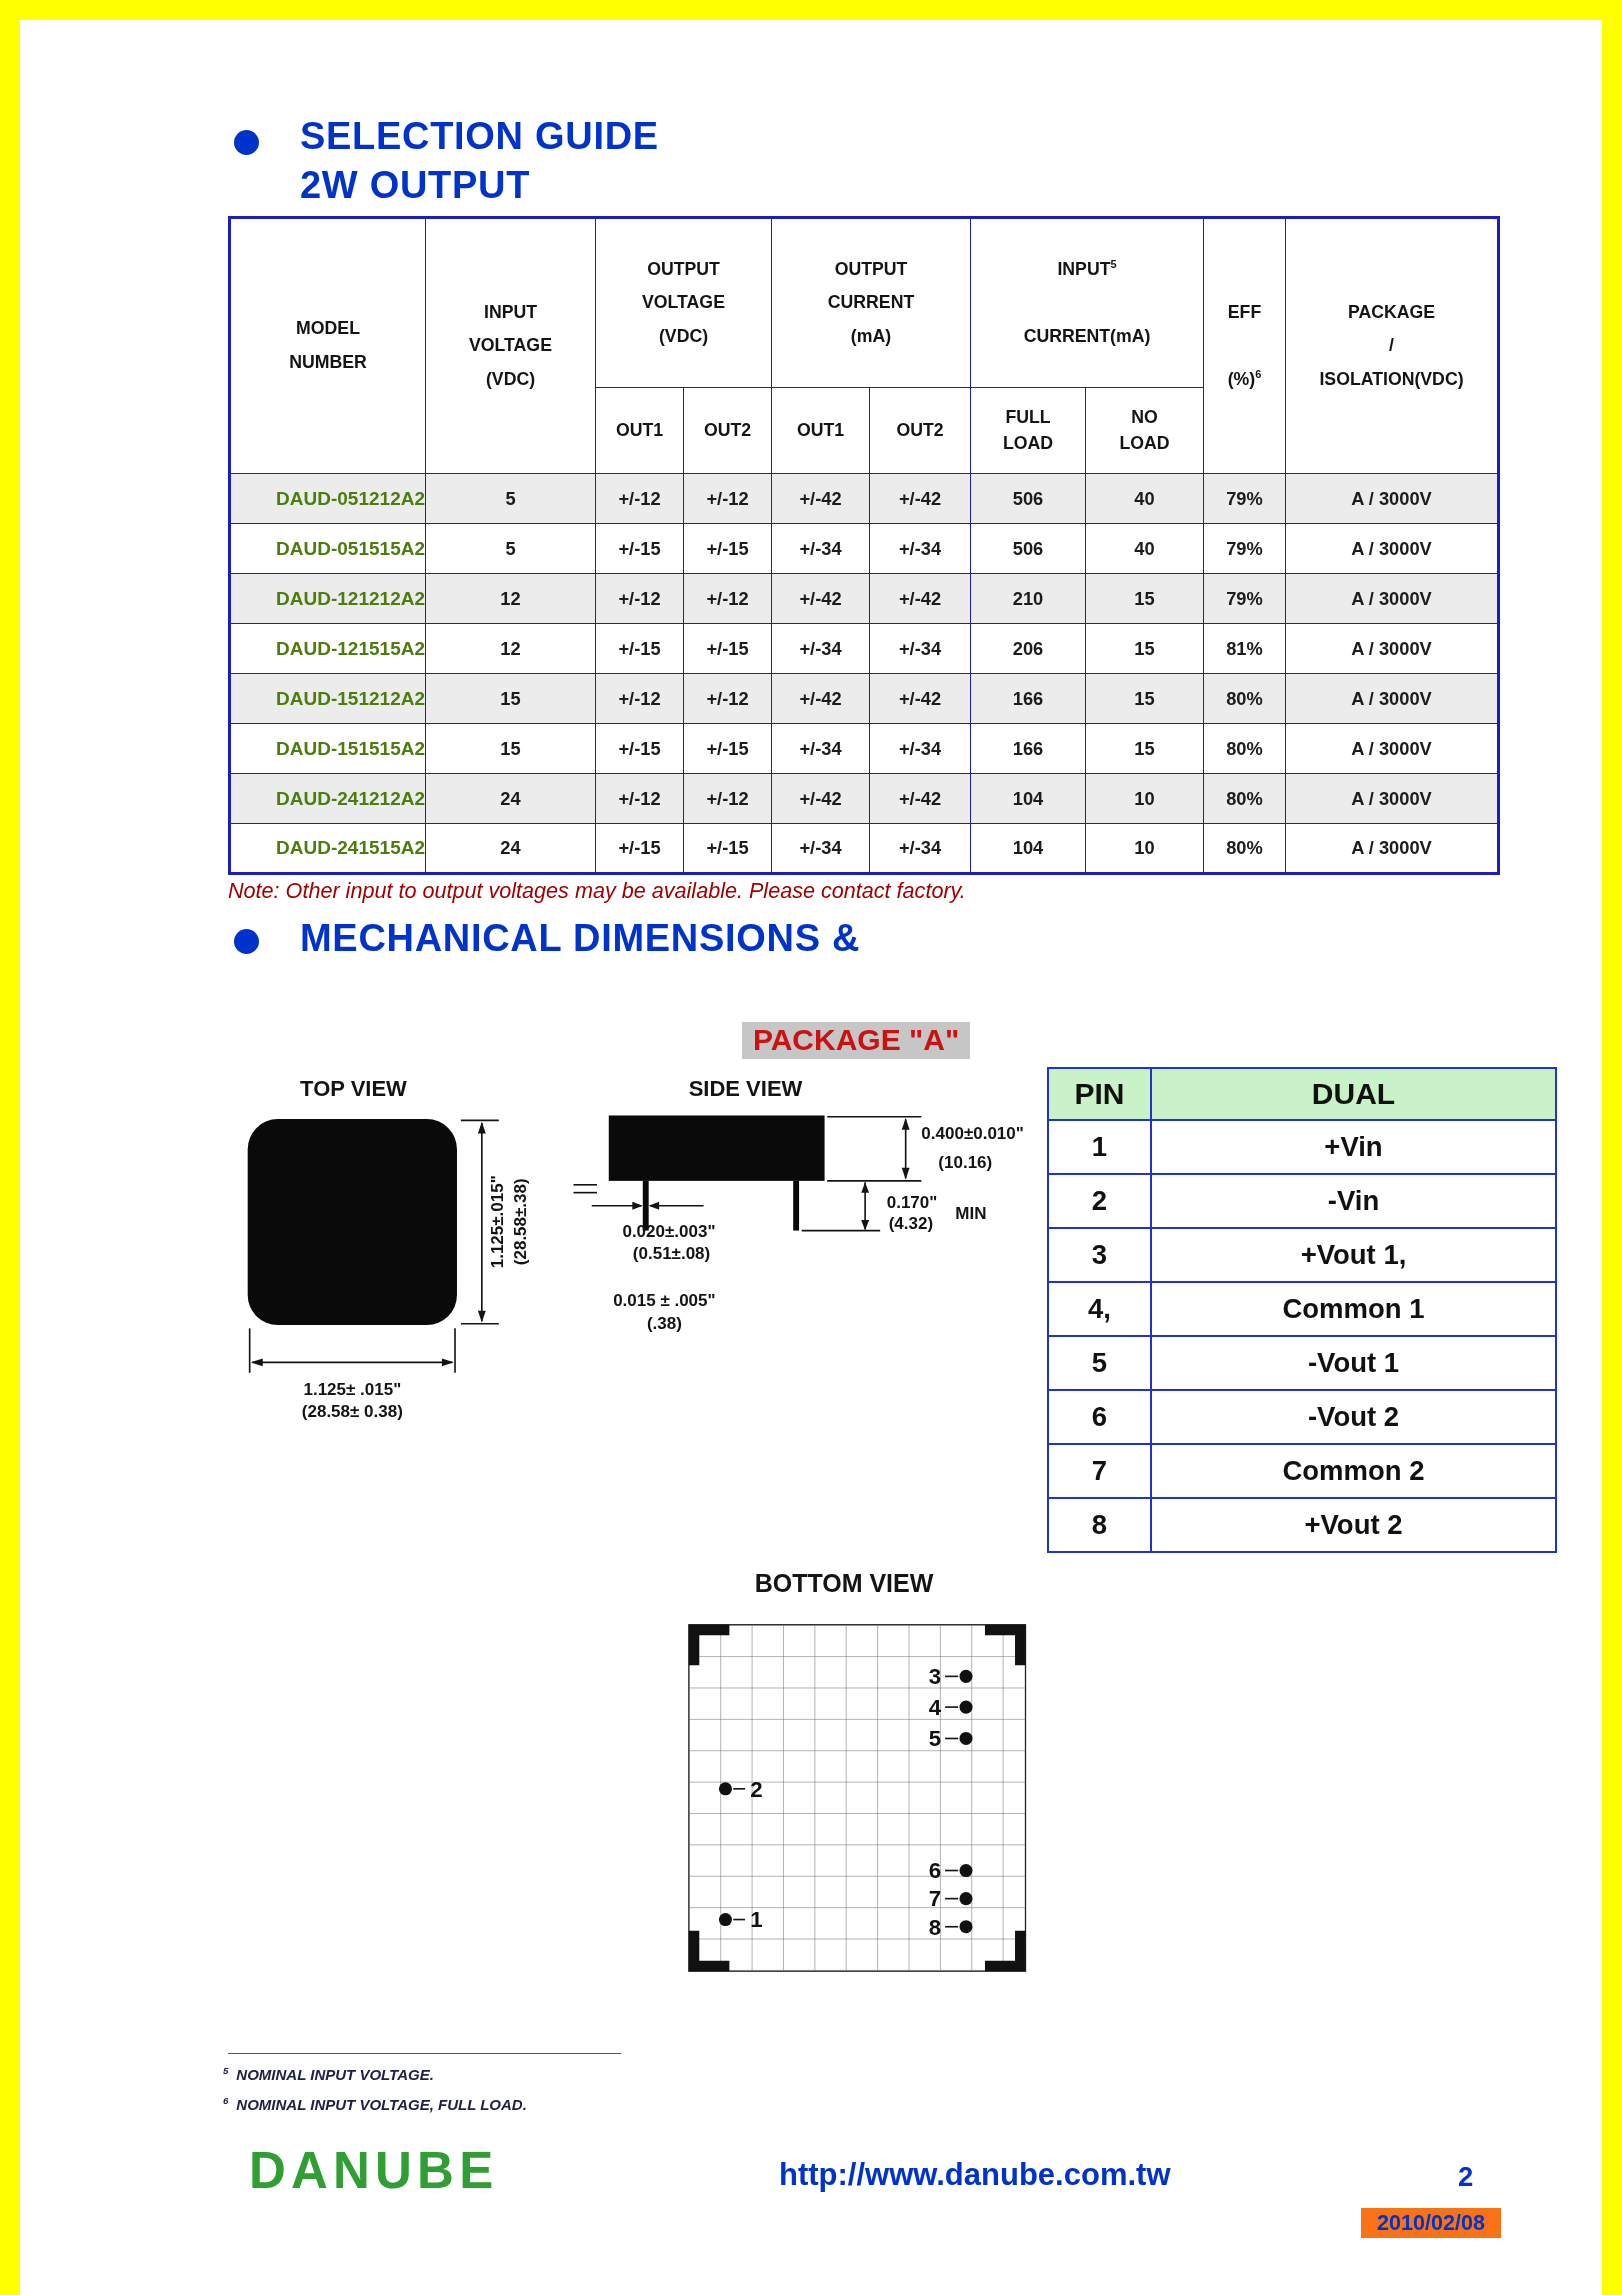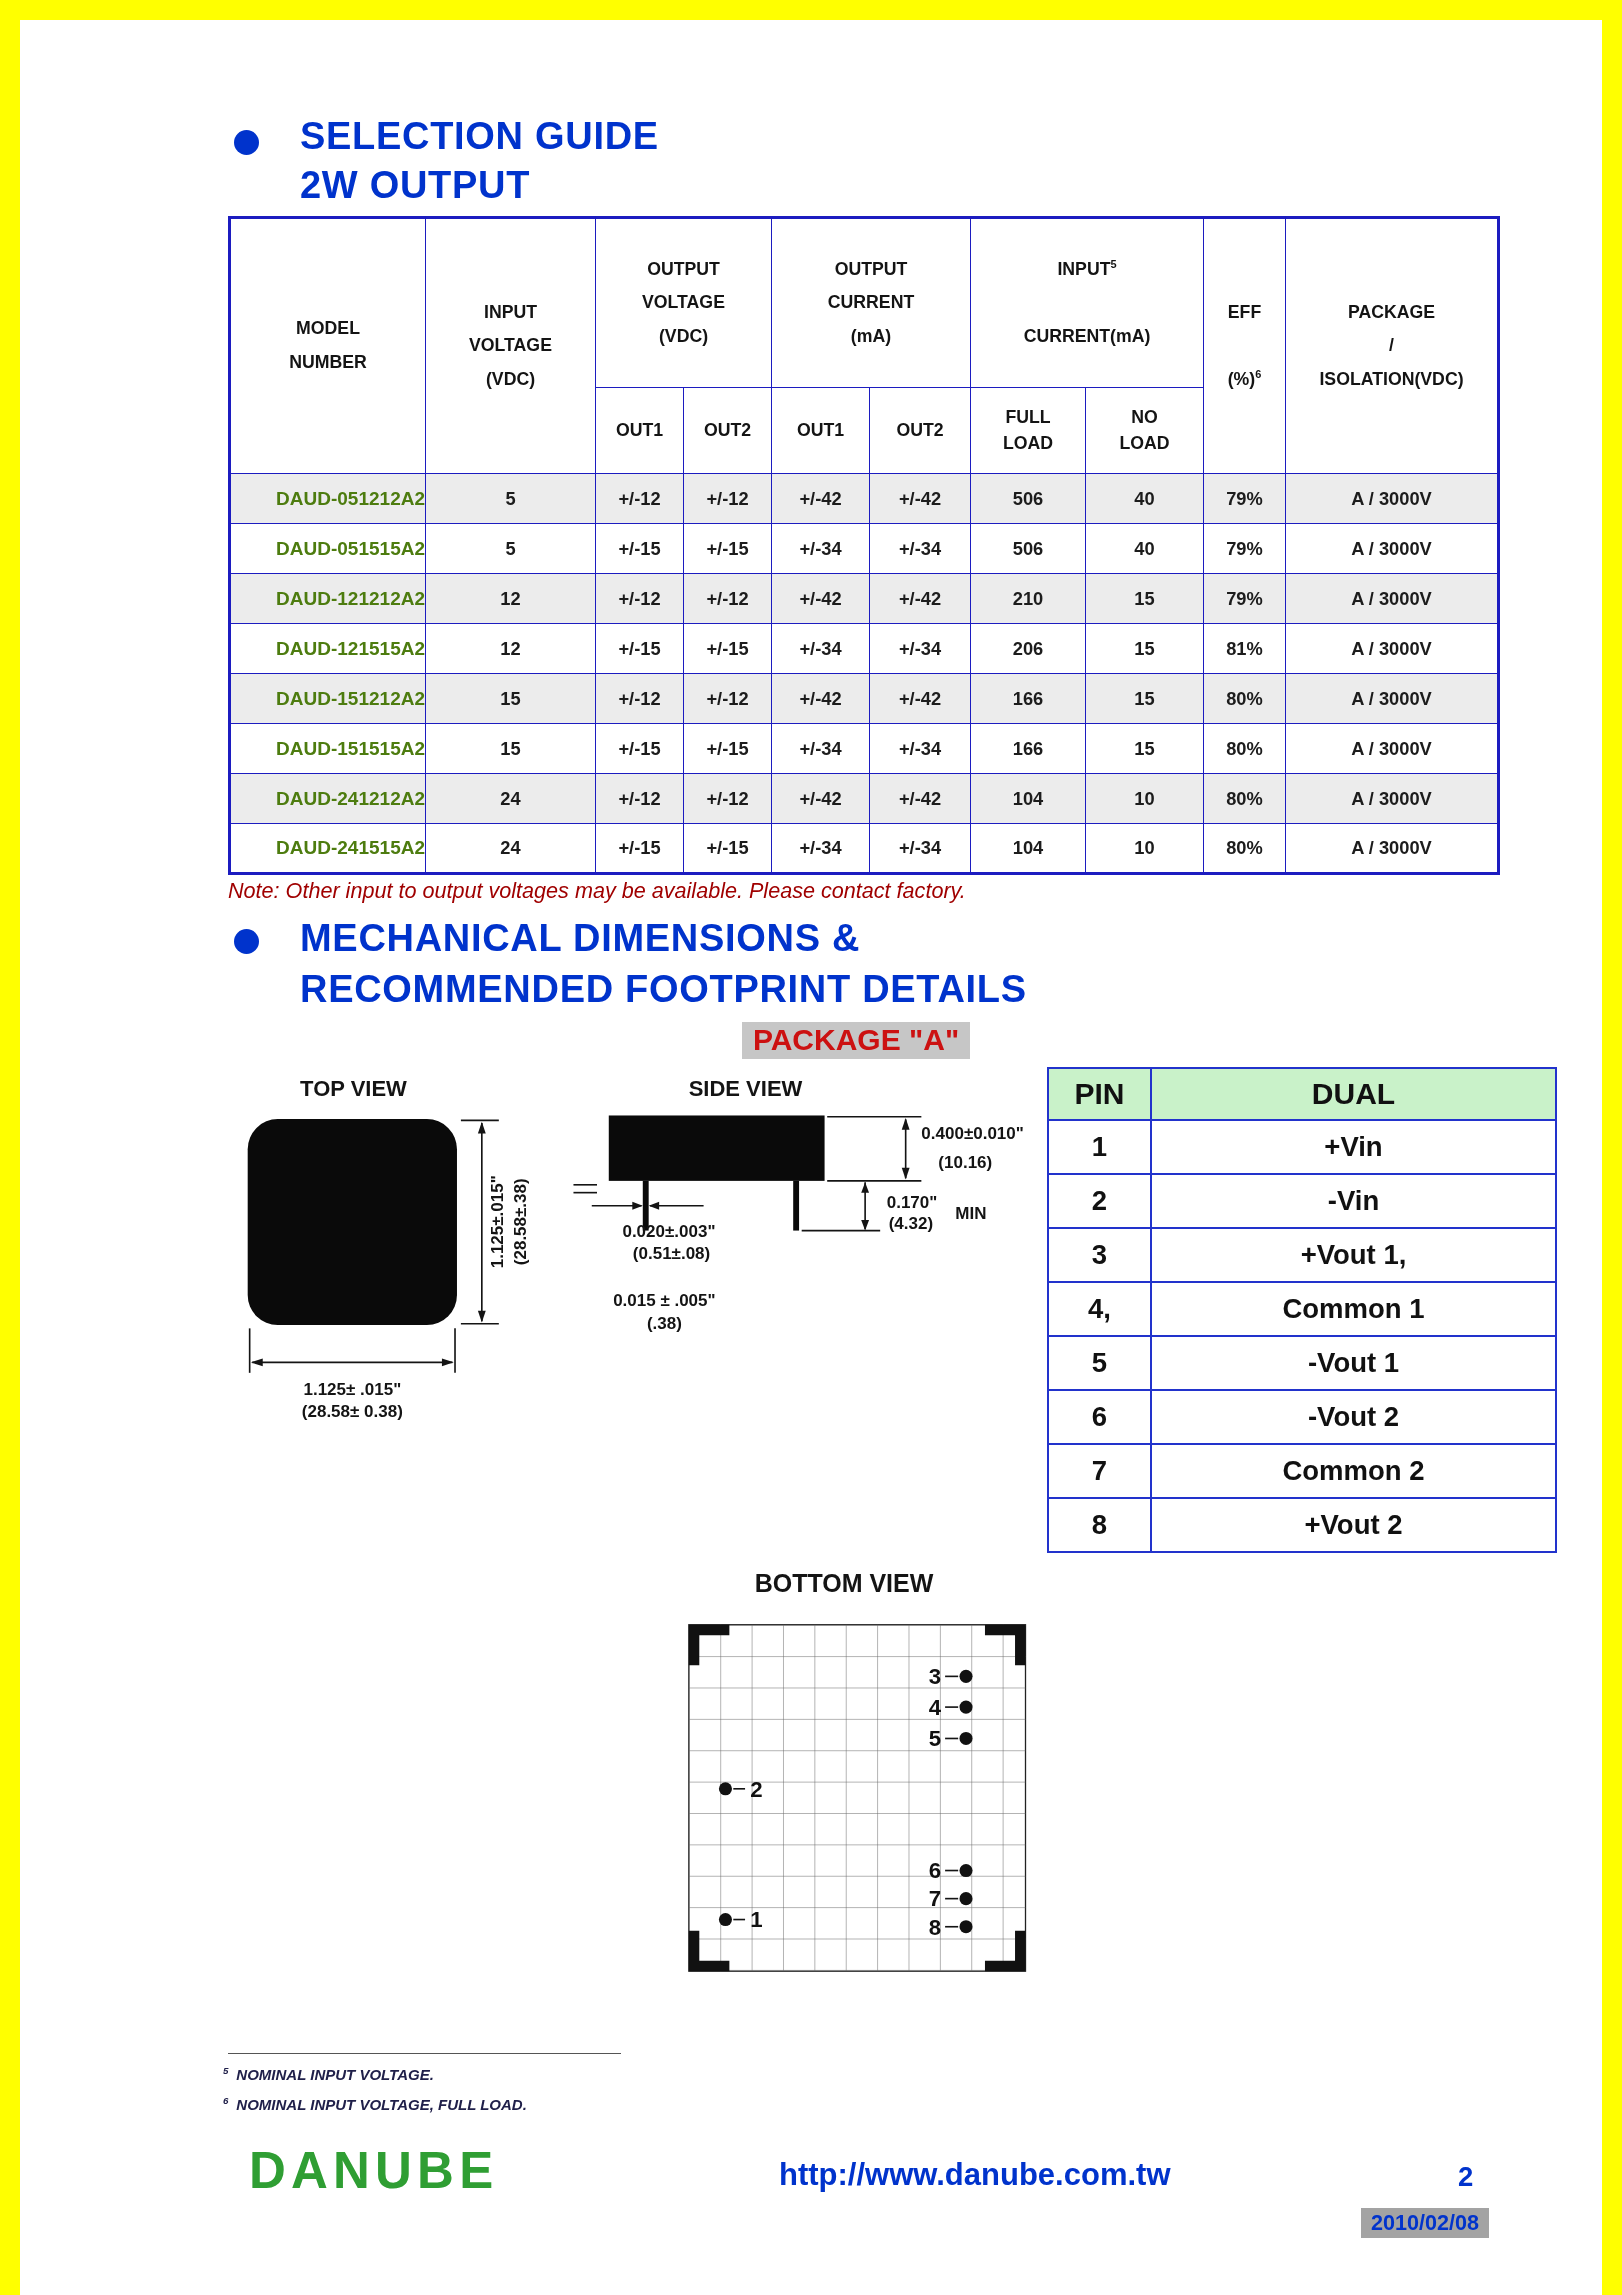--- a/index.html
+++ b/index.html
@@ -74,22 +74,22 @@
   .fn5{top:2065px;}
   .fn6{top:2095px;}
   .footnote sup{font-size:0.65em;margin-right:7.9px;}
 
   .brand{position:absolute;left:249px;top:2141px;font-size:51px;font-weight:bold;
          color:#2f9e33;letter-spacing:5.2px;}
   .site-url{position:absolute;left:779px;top:2157px;font-size:31px;font-weight:bold;
             color:#0033cc;text-decoration:none;}
   .page-num{position:absolute;left:1458px;top:2161px;font-size:27.5px;font-weight:bold;color:#0033cc;}
   .date-wrap{position:absolute;left:1361px;top:2208px;}
-  .date{display:inline-block;background:#a3a3a3;color:#0033cc;font-size:21.6px;
-        font-weight:bold;padding:2px 10px;}
+  .date{display:inline-block;background:#f97316;color:#0033cc;font-size:21.6px;
+        font-weight:bold;padding:2px 16px;}
 </style>
 </head>
 <body>
 
 <div class="page">
 
   <div class="frame-top"></div>
   <div class="frame-left"></div>
   <div class="frame-right"></div>
 
@@ -243,21 +243,20 @@
         <td>80%</td>
         <td>A / 3000V</td>
       </tr>
       </tbody>
   </table>
 
   <div class="note">Note: Other input to output voltages may be available. Please contact factory.</div>
 
   <div class="bullet b2"></div>
   <div class="h1 h2a">MECHANICAL DIMENSIONS &amp;</div>
-  <div class="h1 h2b">RECOMMENDED FOOTPRINT DETAILS</div>
 
   <div class="pkg-wrap">
     <span class="pkg">PACKAGE "A"</span>
   </div>
 
   <div class="view-label tv-label">TOP VIEW</div>
   <svg class="topview-svg" viewBox="0 0 500 500">
     <rect x="24" y="20" width="320" height="315" rx="46" fill="#0a0a0a"></rect>
     <line x1="350" y1="22" x2="408" y2="22" class="dim"></line>
     <line x1="350" y1="333" x2="408" y2="333" class="dim"></line>

